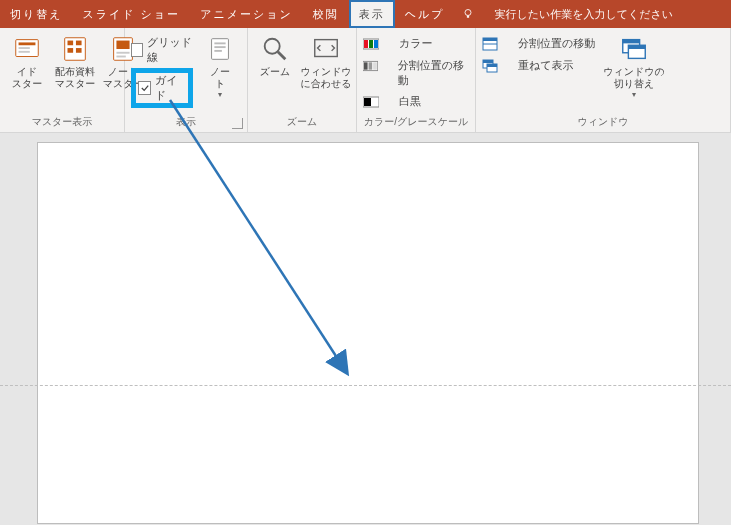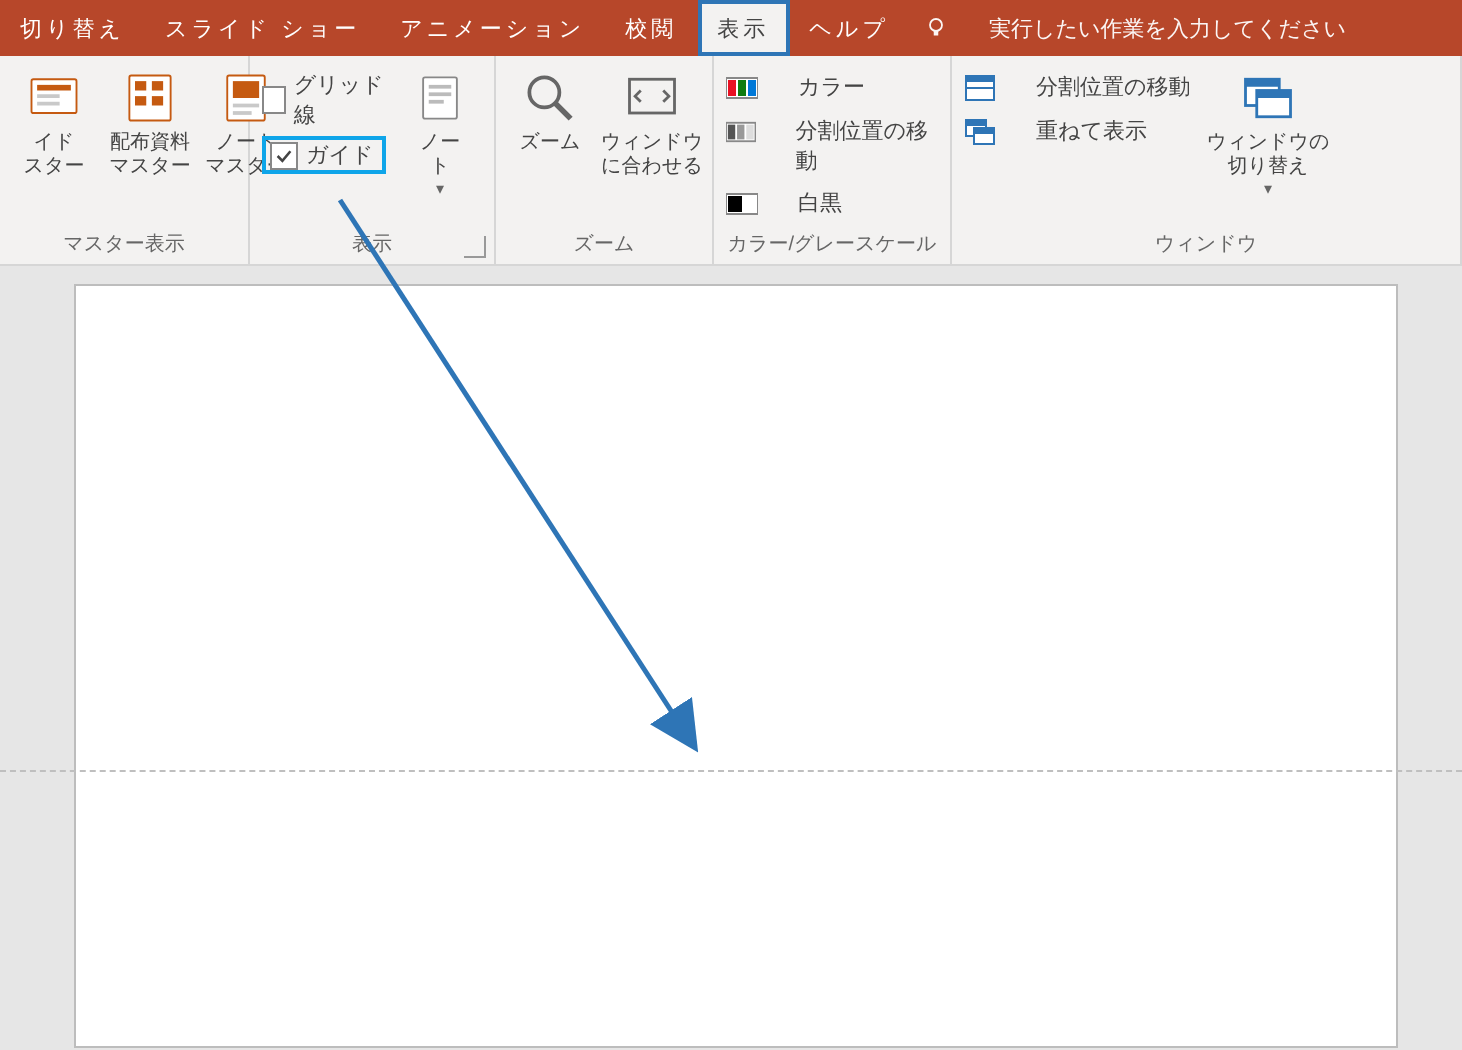--- a/index.html
+++ b/index.html
@@ -13,21 +13,21 @@
   .group-body{flex:1;display:flex;align-items:flex-start;padding:4px 6px 0 6px;gap:6px}
   .group-label{font-size:10px;color:#666;text-align:center;padding:2px 0 3px 0;position:relative}
   .launcher{position:absolute;right:4px;bottom:3px;width:10px;height:10px;border:1px solid #999;border-top:none;border-left:none}
   .big{display:flex;flex-direction:column;align-items:center;gap:2px;padding:2px 2px 0 2px;min-width:38px;cursor:pointer}
   .big .ic{width:30px;height:30px}
   .big .lbl{font-size:10px;color:#444;text-align:center;line-height:12px;white-space:pre}
   .chev{font-size:8px;color:#666;margin-top:-2px}
   .chk{display:flex;align-items:center;gap:4px;font-size:11px;color:#444;padding:1px 0;cursor:pointer}
   .chk .box{width:12px;height:12px;border:1px solid #888;background:#fff;display:flex;align-items:center;justify-content:center}
   .chk .box .mk{width:8px;height:8px}
-  .chk.hl{border:2px solid #0ea5e9;padding:0 2px}
+  .chk.hl{border:5px solid #0ea5e9;padding:0 2px}
   .small{display:flex;align-items:flex-start;gap:20px;font-size:11px;color:#444;padding:2px 0;cursor:pointer}
   .small .ic{width:16px;height:16px}
   .col{display:flex;flex-direction:column;gap:2px}
   .canvas-wrap{position:relative;flex:1}
   .slide{position:absolute;left:38px;top:10px;width:660px;height:380px;background:#fff;box-shadow:0 0 0 1px #bdbdbd}
   .guide-v{position:absolute;top:0;bottom:0;border-left:1px dashed #bfbfbf}
   .guide-h{position:absolute;left:0;right:0;border-top:1px dashed #bfbfbf}
   svg{display:block}
 </style>
 </head>

